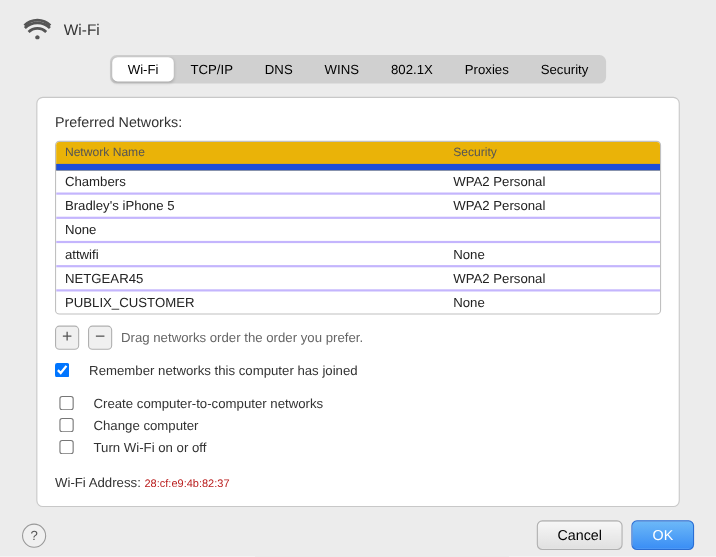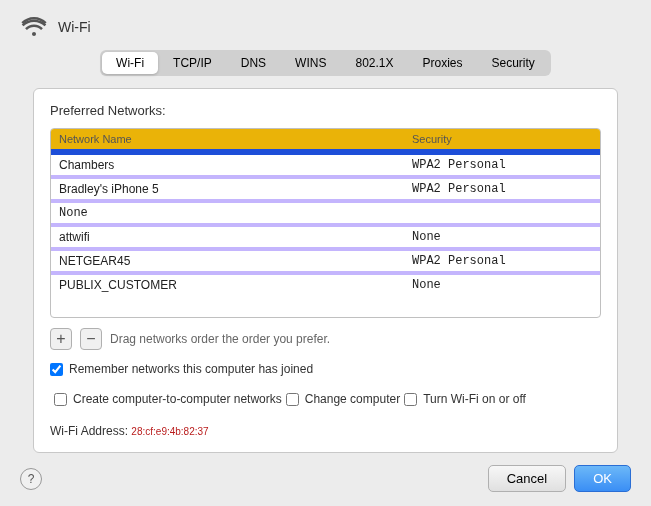--- a/index.html
+++ b/index.html
@@ -110,39 +110,38 @@
     }
 
     .table-body {
       overflow-y: auto;
       max-height: 140px;
     }
 
     .table-row {
       display: flex;
       padding: 3px 8px;
-      border-bottom: 4px solid #c4b5fd;
+      border-bottom: 2px solid #c4b5fd;
       cursor: pointer;
     }
 
     .table-row:last-child {
       border-bottom: none;
     }
 
     .cell-name {
       flex: 1;
       font-size: 12px;
       color: #222;
     }
 
     .cell-security {
       width: 180px;
       font-size: 12px;
       color: #222;
-      font-family: Liberation Mono, monospace;
     }
 
     .btn-row {
       display: flex;
       align-items: center;
       gap: 8px;
     }
 
     .icon-btn {
       width: 22px;
@@ -159,22 +158,21 @@
       color: #555;
     }
 
     .drag-hint {
       font-size: 12px;
       color: #666;
     }
 
     .checkbox-row {
       display: flex;
-      align-items: center;
-      gap: 6px;
+      gap: 18px;
       margin-top: 2px;
     }
 
     .checkbox-row input[type="checkbox"] {
       margin: 0;
       width: 13px;
       height: 13px;
     }
 
     .checkbox-label {
@@ -184,20 +182,21 @@
 
     .require-label {
       font-size: 12px;
       color: #333;
       margin-top: 6px;
     }
 
     .sub-checkbox-group {
       margin-left: 4px;
       display: flex;
+      flex-direction: column;
       gap: 4px;
       margin-top: 4px;
     }
 
     .wifi-address {
       font-size: 12px;
       color: #333;
       margin-top: 8px;
     }
 

